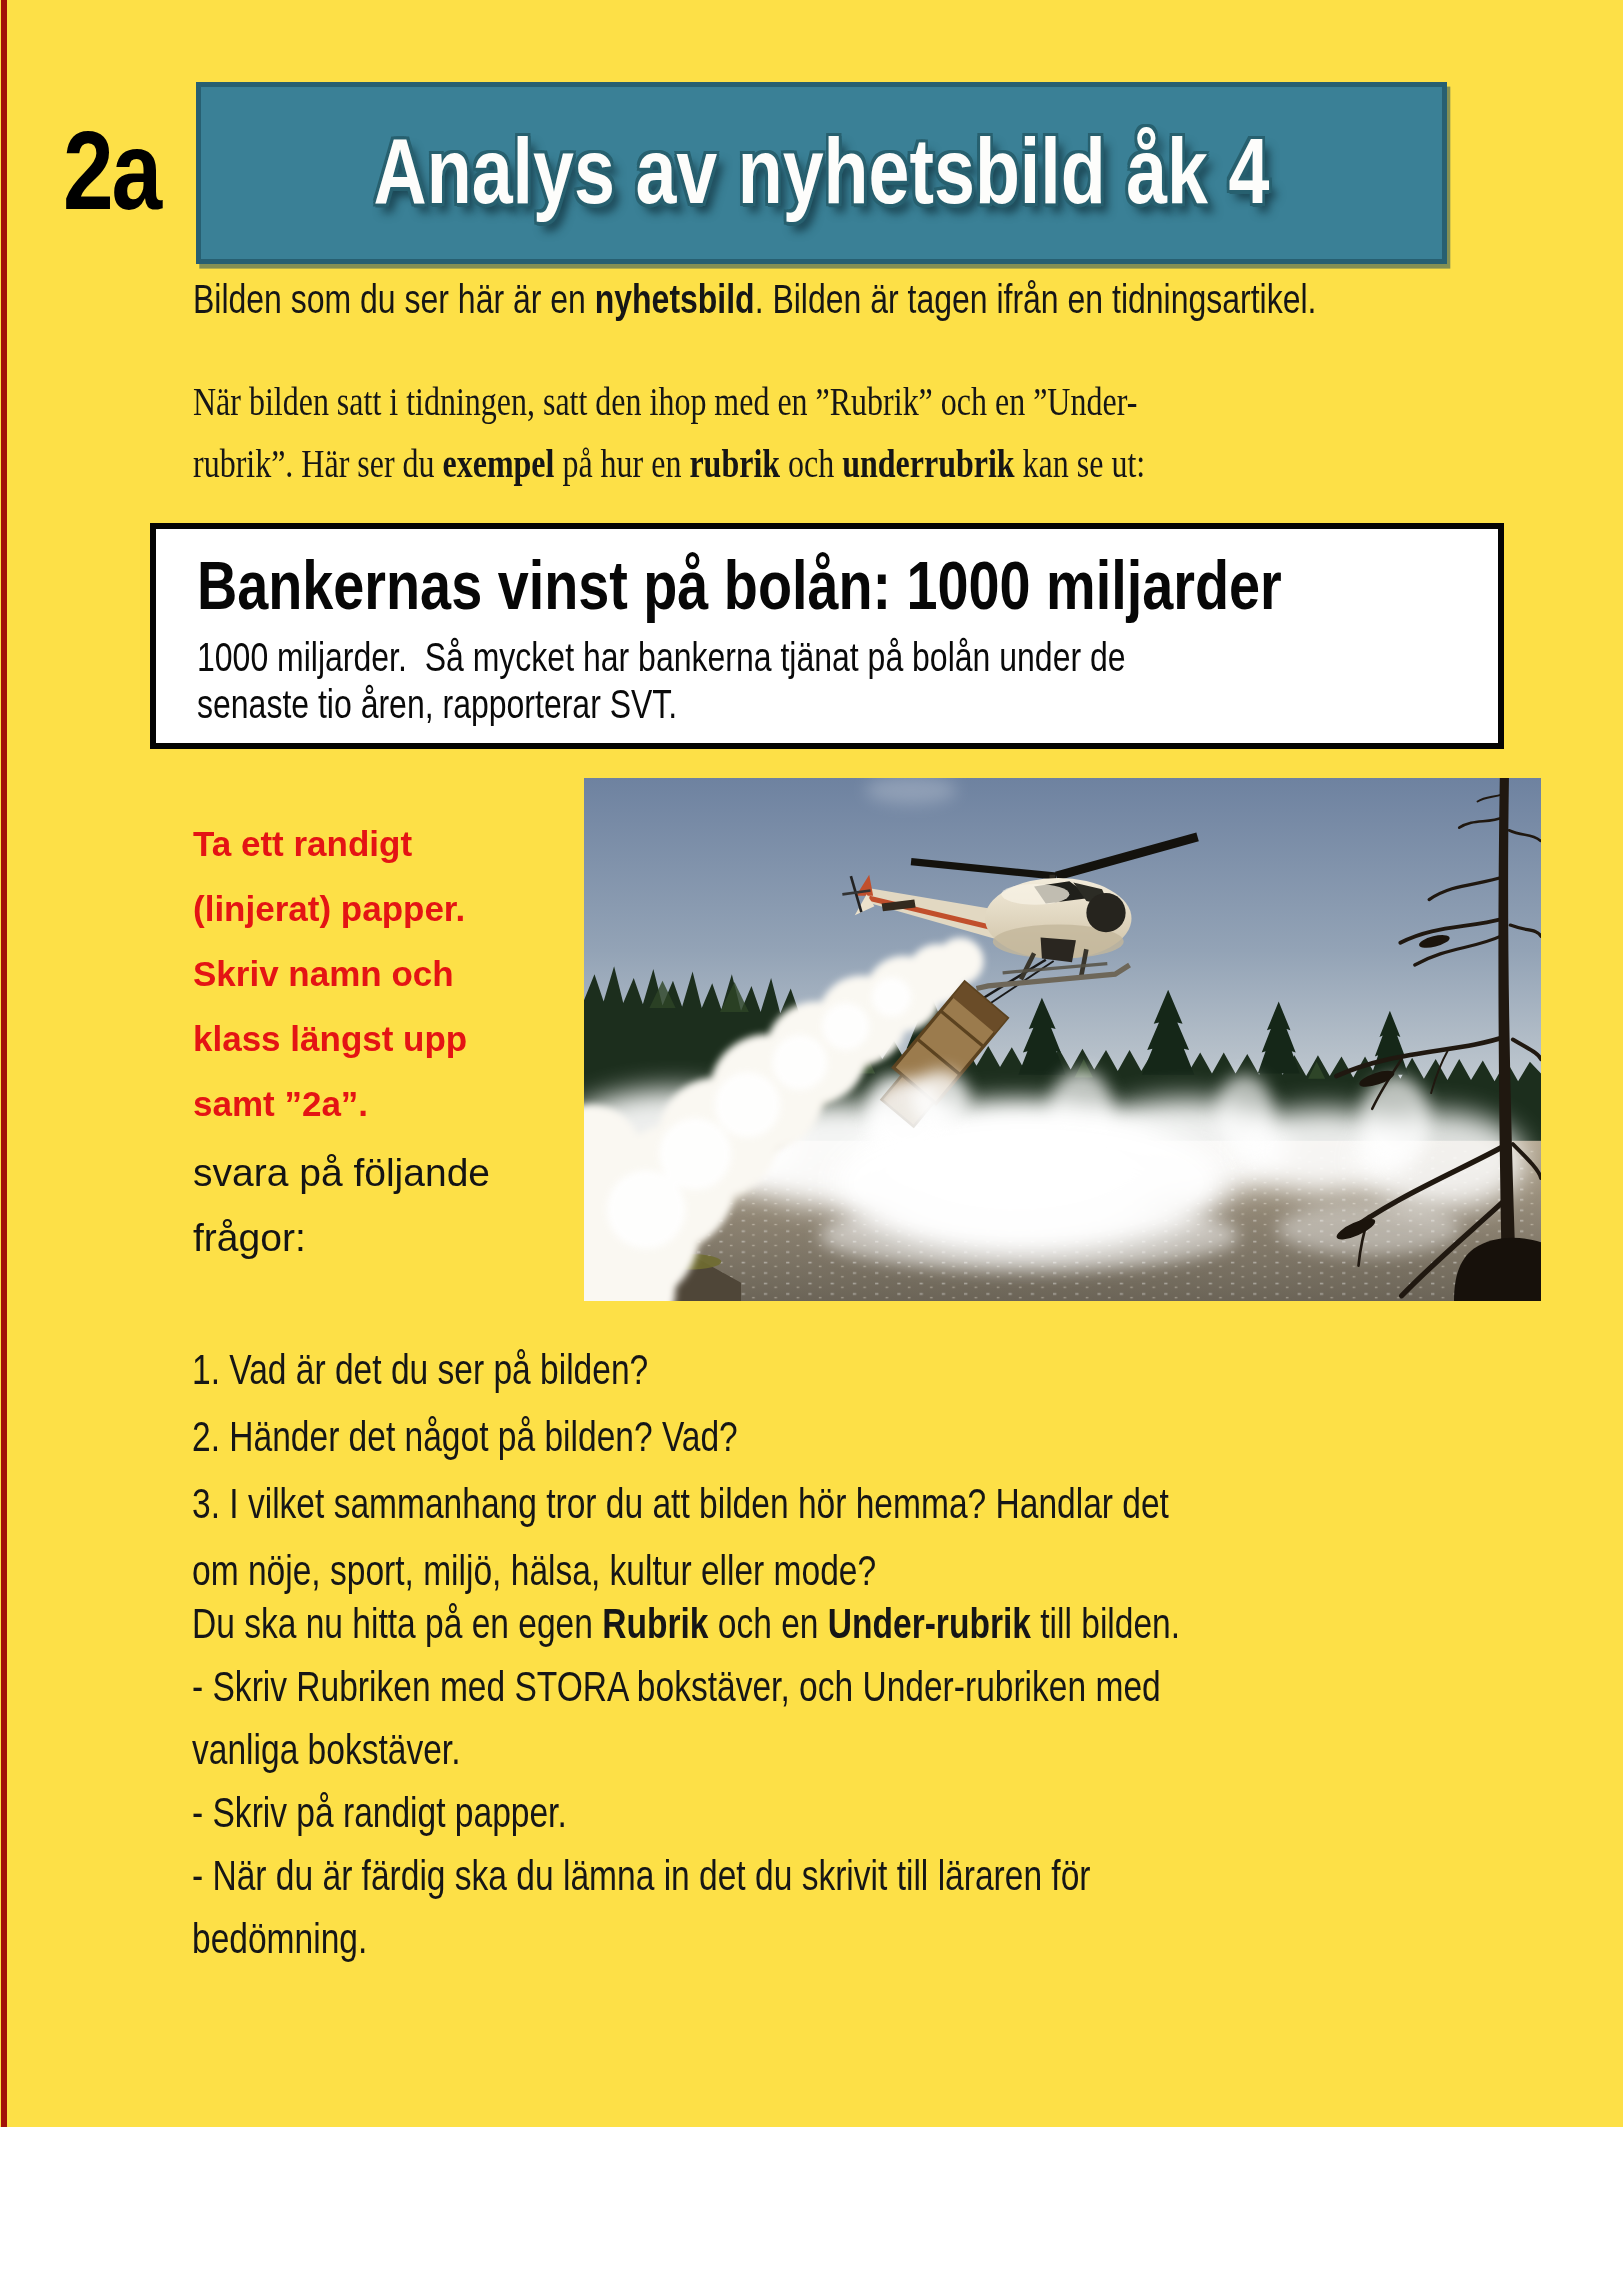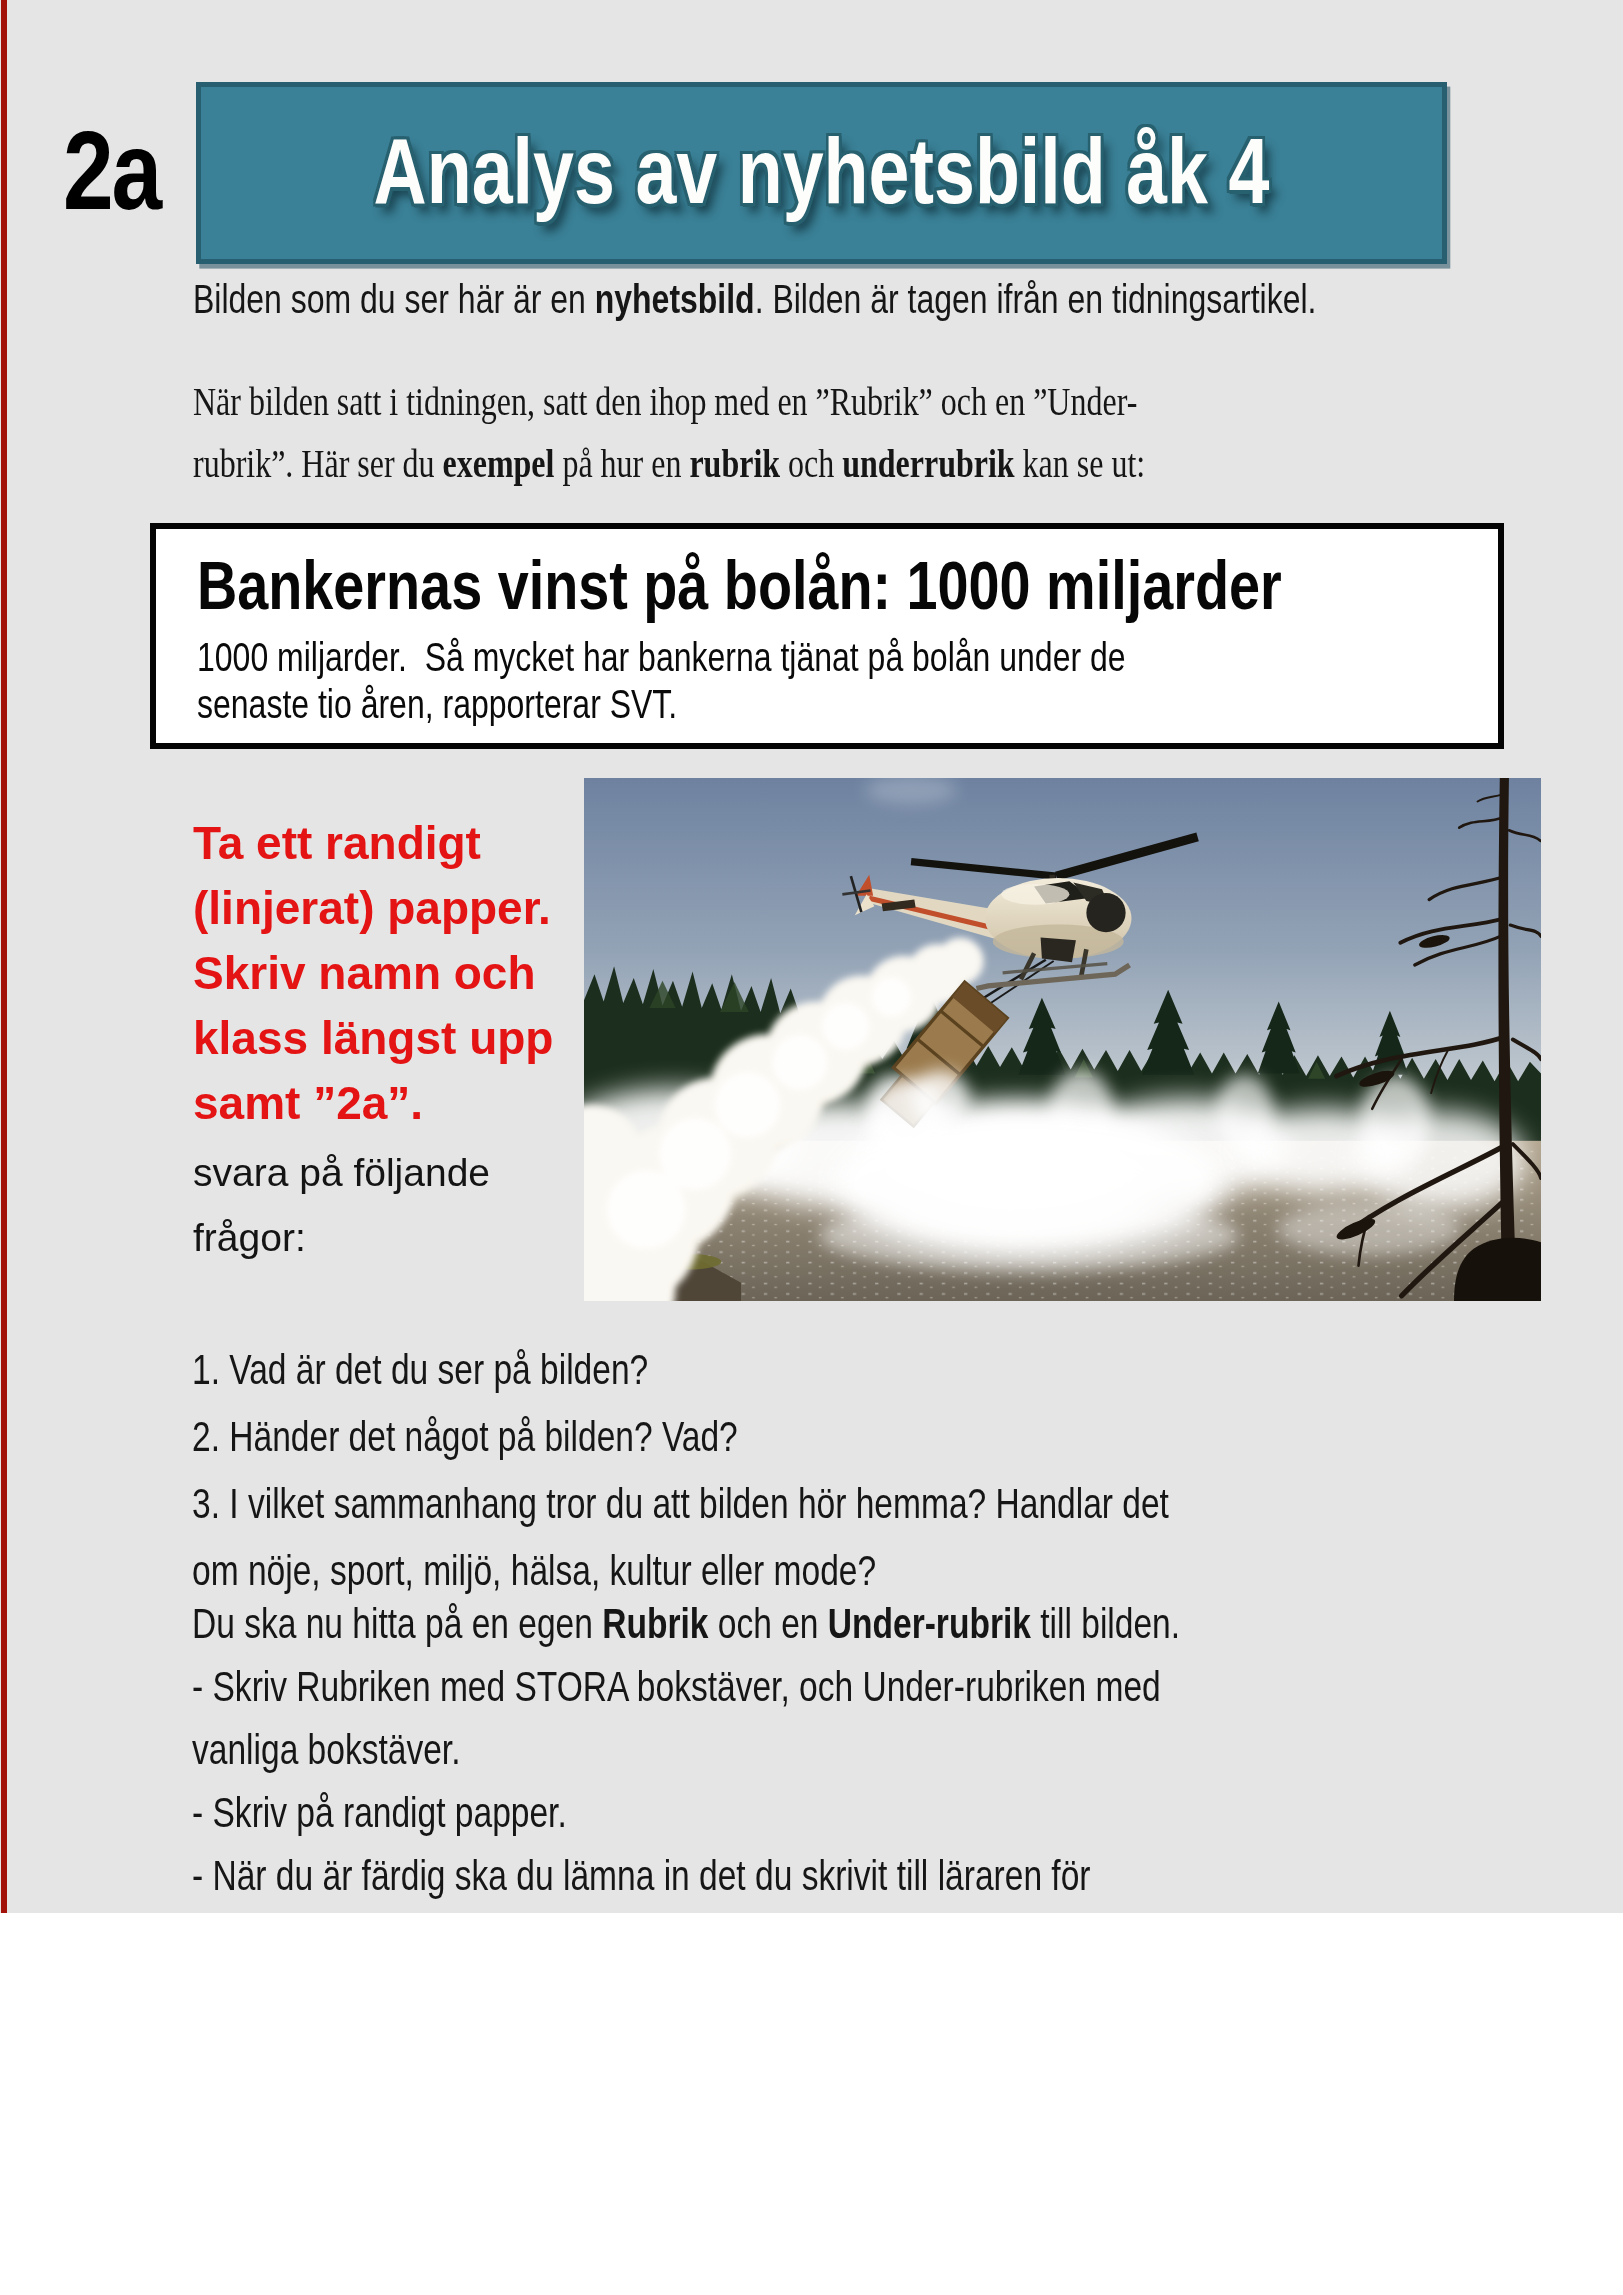--- a/index.html
+++ b/index.html
@@ -1,17 +1,17 @@
 <!DOCTYPE html>
 <html style="font-size:10.5px"><head>
 <meta charset="utf-8">
 <style>
   html,body{margin:0;padding:0;background:#ffffff;}
   body{width:1623px;height:2295px;font-family:"Liberation Sans",sans-serif;}
-  .page{position:relative;width:1623px;height:1913px;background:#e5e5e5;overflow:hidden;}
+  .page{position:relative;width:1623px;height:2127px;background:#fde047;overflow:hidden;}
 
   
   .mark{position:absolute;background:#a21208;}
   .mark-left{left:1.3px;top:0;width:5.9px;height:2137px;}
   .mark-bottom{left:0;top:2267px;width:480px;height:8.5px;border-radius:3.9px;}
 
   
   .corner{position:absolute;left:63px;top:122px;font-size:111px;line-height:98px;
           font-weight:800;color:#000;transform:scaleX(.82);transform-origin:0 0;letter-spacing:-2.6px;}
 
@@ -33,21 +33,21 @@
   #p1{left:193px;top:277px;font-size:41px;line-height:44px;}
   #p2{left:193px;top:370px;font-size:41px;line-height:62px;font-family:Liberation Serif, serif;}
 
   .headline-box{position:absolute;left:150px;top:487px;width:1354px;height:226px;box-sizing:border-box;
                 border:6.5px solid #040404;background:#fff;padding:17px 0 0 41px;margin-top:36px;}
   .headline{font-size:68px;line-height:79px;font-weight:bold;color:#070707;}
   .headline .line{transform:scaleX(.82);transform-origin:0 50%;white-space:pre;}
   .subhead{font-size:40px;line-height:47px;margin-top:9.2px;color:#0a0a0a;}
   .subhead .line{transform:scaleX(.8);transform-origin:0 50%;white-space:pre;}
 
-  #red-note{left:193px;top:811px;font-size:46px;line-height:65px;font-weight:bold;color:#e41414;}
+  #red-note{left:193px;top:811px;font-size:35px;line-height:65px;font-weight:bold;color:#e41414;}
   #look{left:193px;top:1140px;font-size:39px;line-height:65px;color:#141414;}
   #questions{left:192px;top:1336px;font-size:43px;line-height:67px;}
   #task{left:192px;top:1592px;font-size:43px;line-height:63px;}
 
   .photo{position:absolute;left:584px;top:778px;width:957px;height:523px;}
   .photo svg{display:block;width:100%;height:100%;}
 </style>
 </head>
 <body>
 

